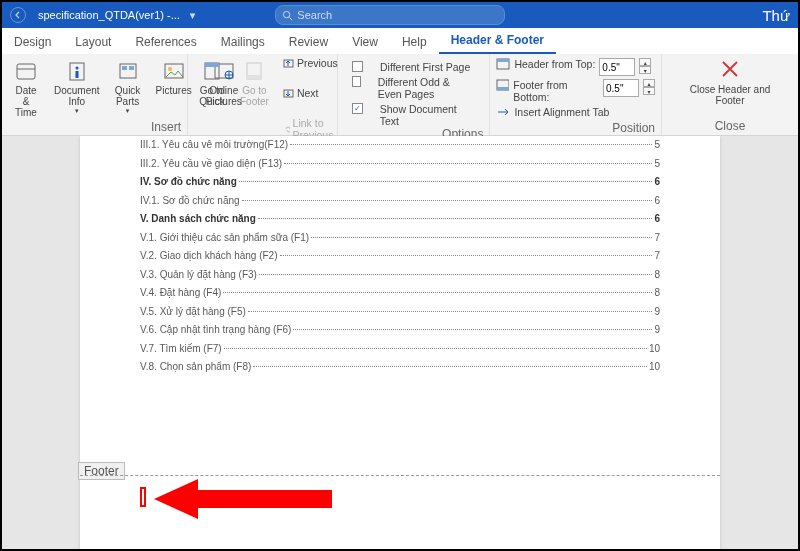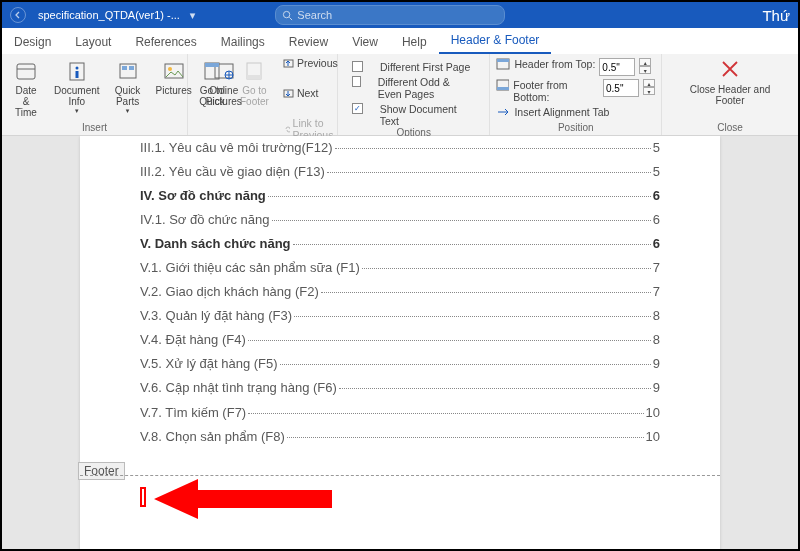--- a/index.html
+++ b/index.html
@@ -6,42 +6,42 @@
 body{width:800px;height:551px;background:#e6e6e6;overflow:hidden;border:2px solid #000;position:relative}
 .titlebar{height:26px;background:#185abd;color:#fff;display:flex;align-items:center;font-size:11px;padding:0 8px}
 .titlebar .back-icon{width:16px;height:16px;border:1px solid rgba(255,255,255,0.5);border-radius:50%;display:flex;align-items:center;justify-content:center;margin-right:12px;opacity:0.7}
 .titlebar .filename{margin-right:8px}
 .titlebar .dd{margin-left:2px;opacity:0.8}
 .searchbox{flex:0 0 230px;height:20px;background:#3b77c6;border:1px solid #5a8dd0;border-radius:8px;display:flex;align-items:center;margin-left:80px;padding:0 6px;color:#d0ddef}
 .searchbox svg{margin-right:4px}
 .titlebar .right{margin-left:auto;font-size:15px}
 .tabs{height:26px;background:#fff;display:flex;align-items:flex-end;font-size:12px;color:#555;padding-left:0}
 .tab{padding:4px 12px 5px;cursor:pointer}
-.tab.active{color:#185abd;border-bottom:2px solid #185abd;font-weight:400}
+.tab.active{color:#185abd;border-bottom:2px solid #185abd;font-weight:700}
 .ribbon{height:82px;background:#f3f3f3;border-bottom:1px solid #d4d4d4;display:flex;font-size:11px;color:#444;position:relative}
 .group{border-right:1px solid #e1e1e1;padding:3px 6px 0;display:flex;flex-direction:column;height:100%}
-.group-label{text-align:center;font-size:10px;color:#666;margin-top:auto;padding-bottom:2px}
+.group-label{text-align:right;font-size:12px;color:#666;margin-top:auto;padding-bottom:2px}
 .group-row{display:flex;gap:6px}
 .vbtn{display:flex;flex-direction:column;align-items:center;padding:2px 4px;cursor:pointer;text-align:center;line-height:1.1;font-size:10px}
 .vbtn .icn{width:28px;height:24px;display:flex;align-items:center;justify-content:center;margin-bottom:2px}
 .nav-small{display:flex;flex-direction:column;gap:18px;font-size:10.5px;margin-left:4px}
 .nav-small div{display:flex;align-items:center;gap:3px;color:#444}
 .nav-small .disabled{color:#aaa}
 .options-group{display:flex;flex-direction:column;gap:3px;padding:4px 8px 0;font-size:10.5px}
 .opt{display:flex;gap:17px}
 .chk{width:11px;height:11px;border:1px solid #888;background:#fff;display:inline-flex;align-items:center;justify-content:center;font-size:8px;color:#185abd}
 .pos-row{display:flex;align-items:flex-start;gap:4px;font-size:10.5px;margin-bottom:3px}
 .pos-row input{width:36px;height:18px;font-size:10px;border:1px solid #aaa;padding:0 2px}
 .spinner{display:flex;flex-direction:column}
 .spinner div{width:12px;height:8px;border:1px solid #aaa;font-size:6px;display:flex;align-items:center;justify-content:center;background:#f9f9f9}
 .close-grp{display:flex;flex-direction:column;align-items:center;padding:4px 14px 0}
 .close-grp .xicn{width:22px;height:22px;margin-bottom:2px}
 .docarea{position:absolute;top:134px;left:0;right:0;bottom:0;background:#e6e6e6;overflow:hidden}
 .page{background:#fff;margin:0 auto;width:640px;min-height:500px;box-shadow:0 1px 3px rgba(0,0,0,0.15);position:relative;padding:0 60px}
-.toc{padding-top:0;font-family:"Times New Roman",serif;font-size:13px;color:#444}
+.toc{padding-top:0;font-family:"Times New Roman",serif;font-size:10px;color:#444}
 .toc-row{display:flex;white-space:nowrap;line-height:1.85;align-items:baseline}
 .toc-row .lbl{color:#595959}
 .toc-row.bold .lbl{font-weight:bold;color:#333}
 .toc-row .dots{flex:1;border-bottom:1.5px dotted #888;margin:0 2px;position:relative;top:-3px}
 .toc-row .pg{color:#595959}
 .toc-row.bold .pg{font-weight:bold;color:#333}
 .footer-tag{position:absolute;left:-2px;background:#f0f0f0;border:1px solid #bbb;font-size:12px;padding:1px 5px;color:#555}
 .footer-sep{position:absolute;left:0;right:0;border-top:1.5px dashed #999}
 .cursor-mark{position:absolute;width:6px;height:20px;border:2px solid red;background:rgba(255,255,255,0.3)}
 .arrow{position:absolute;pointer-events:none}

